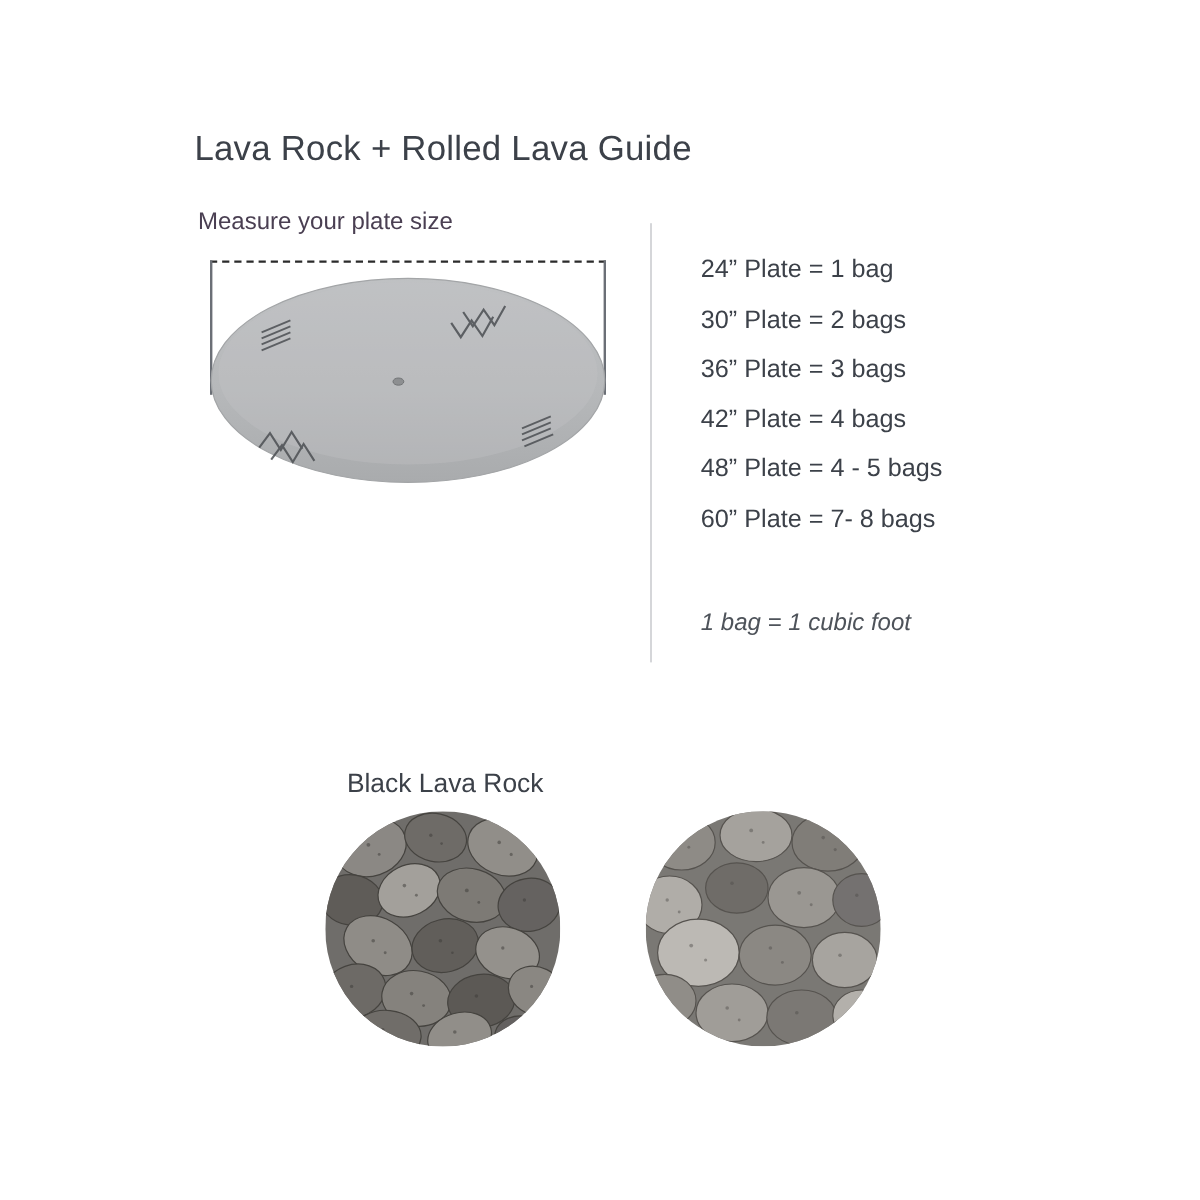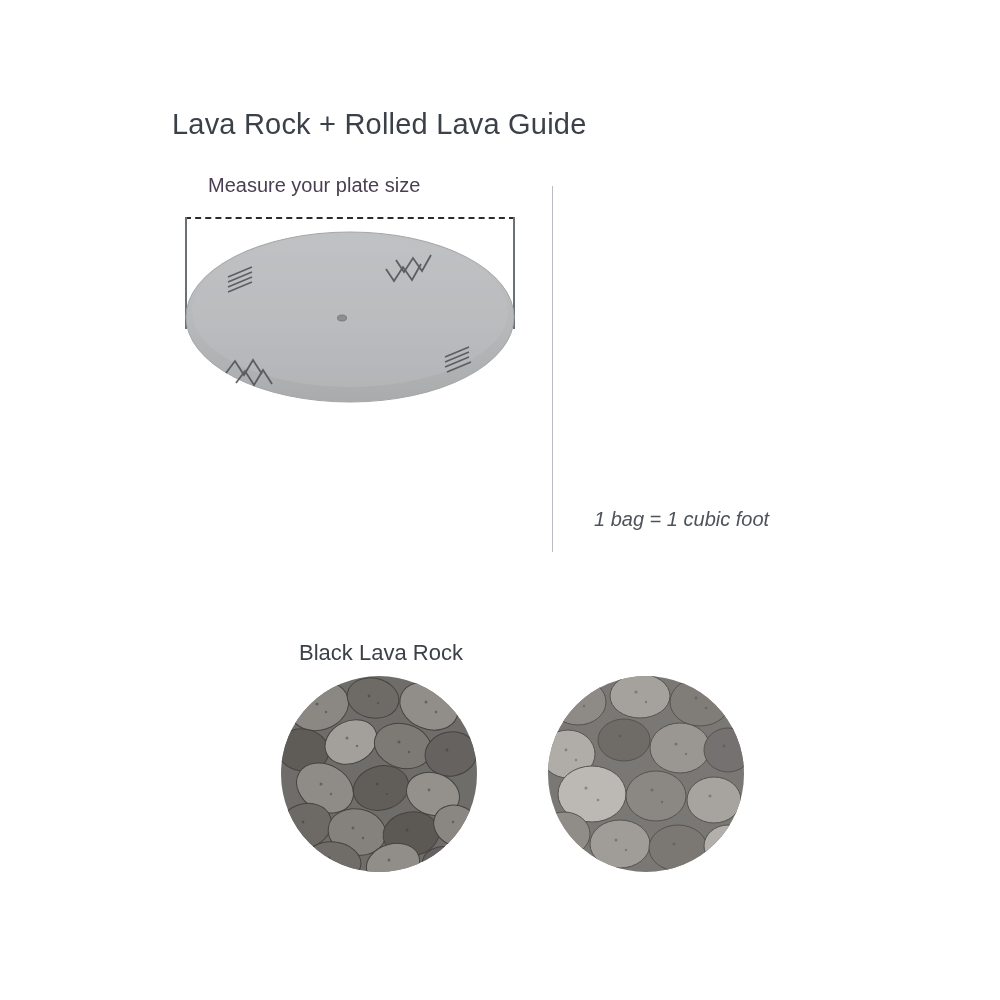--- a/index.html
+++ b/index.html
@@ -10,21 +10,21 @@
     width: 1000px;
     height: 1000px;
     background: #ffffff;
     font-family: "Liberation Sans", sans-serif;
     color: #3b3f46;
     overflow: hidden;
     position: relative;
   }
   .page {
     position: absolute;
-    left: 10px; top: 0;
+    left: 0; top: 0;
     width: 864px;
     height: 1000px;
   }
 
   
   .guide-title {
     position: absolute;
     left: 162px;
     top: 108px;
     font-size: 29px;
@@ -35,21 +35,20 @@
   }
 
   
   .measure-label {
     position: absolute;
     left: 165px;
     top: 174px;
     font-size: 20px;
     color: #4a3f52;
     white-space: nowrap;
-    margin-left: 33px;
   }
 
   .plate-wrap {
     position: absolute;
     left: 150px;
     top: 205px;
     width: 380px;
     height: 230px;
   }
 
@@ -192,20 +191,28 @@
 
       <g stroke="#4c4f53" stroke-width="1.8" fill="none" opacity="0.85">
         <polyline points="66,168 75,156 84,170 93,155 102,169"></polyline>
         <polyline points="76,178 85,166 94,180 103,165 112,179"></polyline>
       </g>
     </svg>
   </div>
 
   <div class="vline"></div>
 
+  <div class="bag-list">
+    <div class="bag-row">24” Plate = 1 bag</div>
+    <div class="bag-row">30” Plate = 2 bags</div>
+    <div class="bag-row">36” Plate = 3 bags</div>
+    <div class="bag-row">42” Plate = 4 bags</div>
+    <div class="bag-row">48” Plate = 4 - 5 bags</div>
+    <div class="bag-row">60” Plate = 7- 8 bags</div>
+  </div>
 
   <div class="bag-note">1 bag = 1 cubic foot</div>
 
   <div class="sample-caption" id="sample-black-caption">Black Lava Rock</div>
 
   <div class="swatch" id="sample-black-swatch">
     <svg width="196" height="196" viewBox="0 0 196 196">
       <rect width="196" height="196" fill="#6f6d6a"></rect>
       <g stroke="#45433f" stroke-width="1">
         <ellipse cx="38" cy="30" rx="30" ry="24" fill="#8b8884" transform="rotate(-18 38 30)"></ellipse>

